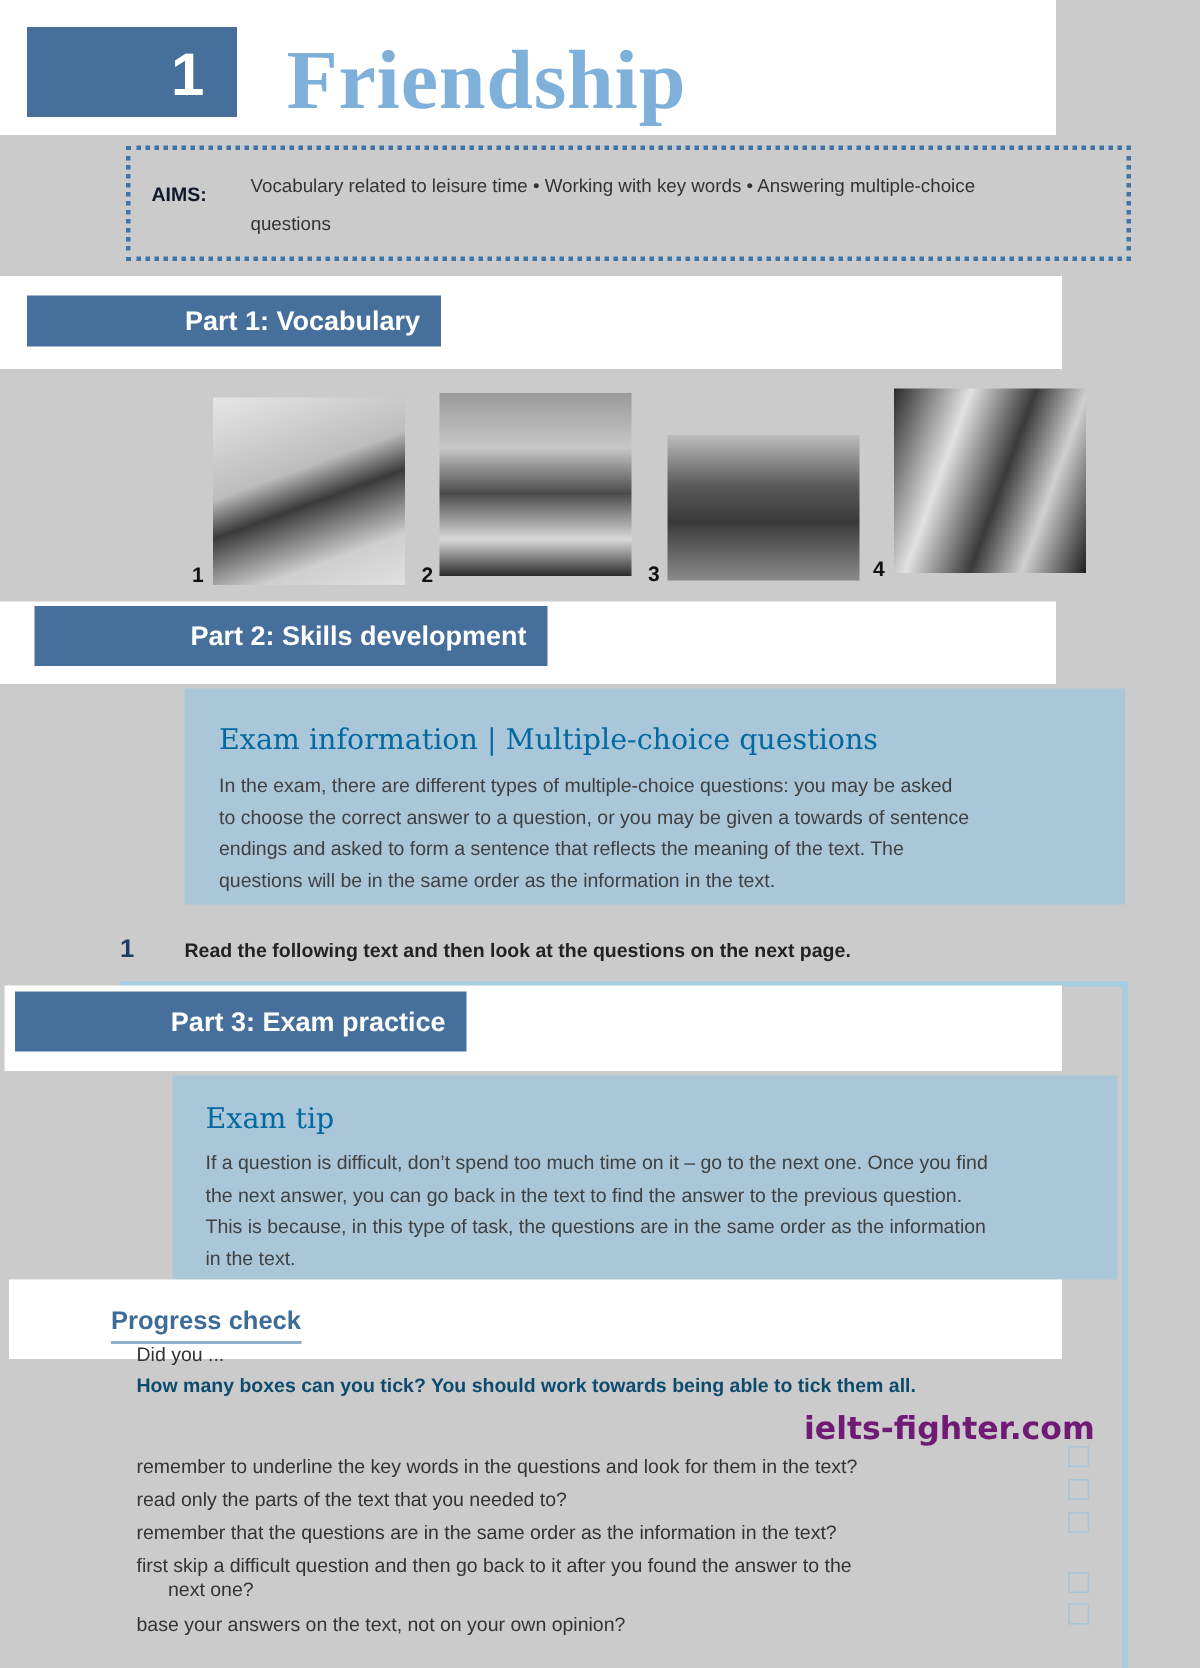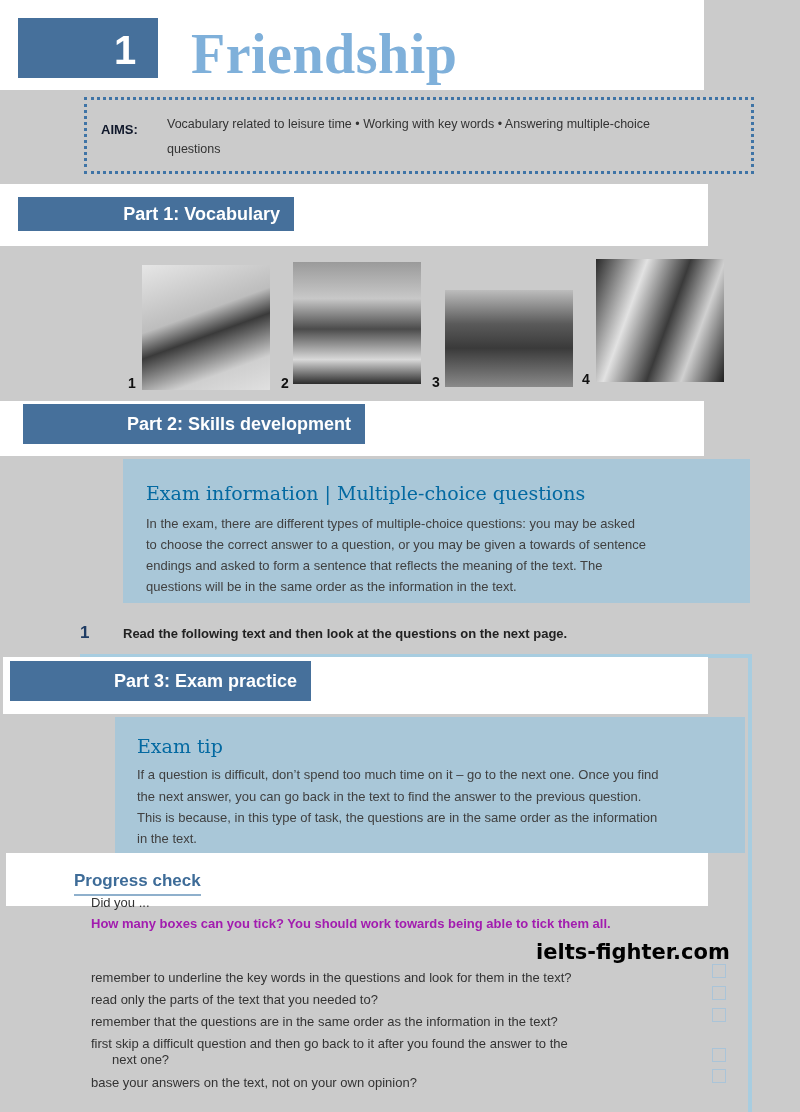--- a/index.html
+++ b/index.html
@@ -15,24 +15,24 @@
   .aims-text { font-size:12.5px; color:#333; line-height:25px; }
   .part-banner { color:#fff; font-size:18px; font-weight:bold; font-family:"Liberation Sans", sans-serif; display:flex; align-items:center; justify-content:flex-end; padding-right:14px; box-sizing:border-box; }
   .photo { background:#888; overflow:hidden; }
   .photo-label { font-weight:bold; font-size:14px; color:#111; }
   .infobox { background:#a9c7d8; box-sizing:border-box; }
   .box-title { font-family:"DejaVu Serif", serif; color:#0369a1; font-size:19px; }
   .box-text { font-size:13px; line-height:21px; color:#404040; }
   .step-num { font-weight:bold; color:#1f3c64; font-size:17px; }
   .step-text { font-weight:bold; font-size:13px; }
   .pc-title { color:#3e6c98; font-weight:bold; font-size:17px; border-bottom:2px solid #8fb0cc; padding-bottom:3px; }
-  .pc-lead { font-weight:bold; font-size:13px; color:#a21caf; }
+  .pc-lead { font-weight:bold; font-size:13px; color:#0c4a6e; }
   .pc-item { font-size:13px; color:#333; line-height:17px; }
   .tickbox { width:14px; height:14px; border:1px solid #aac4d8; box-sizing:border-box; }
-  .watermark { font-weight:bold; font-size:21px; color:#000000; font-family:"DejaVu Sans", sans-serif; }
+  .watermark { font-weight:bold; font-size:21px; color:#701a75; font-family:"DejaVu Sans", sans-serif; }
   .vline { background:#a8cde0; }
 </style>
 </head>
 <body>
 
 <div class="abs white-band" style="left:0;top:0;width:704px;height:90px;"></div>
 <div class="abs navy" style="left:18px;top:18px;width:140px;height:60px;"></div>
 <div class="abs title-num" style="left:114px;top:30px;">1</div>
 <div class="abs title-word" style="left:168px;top:26px;">Friendship</div>
 

